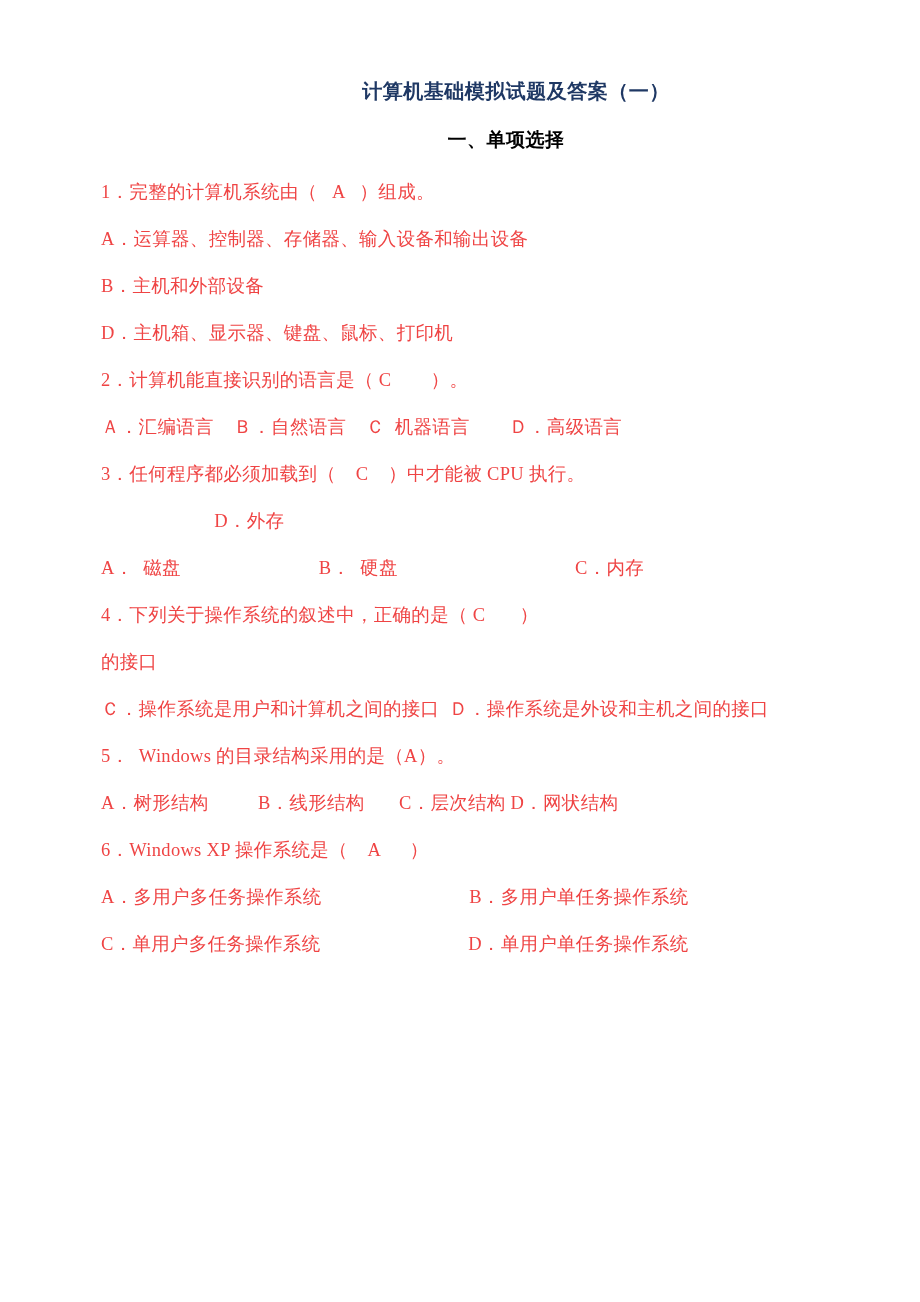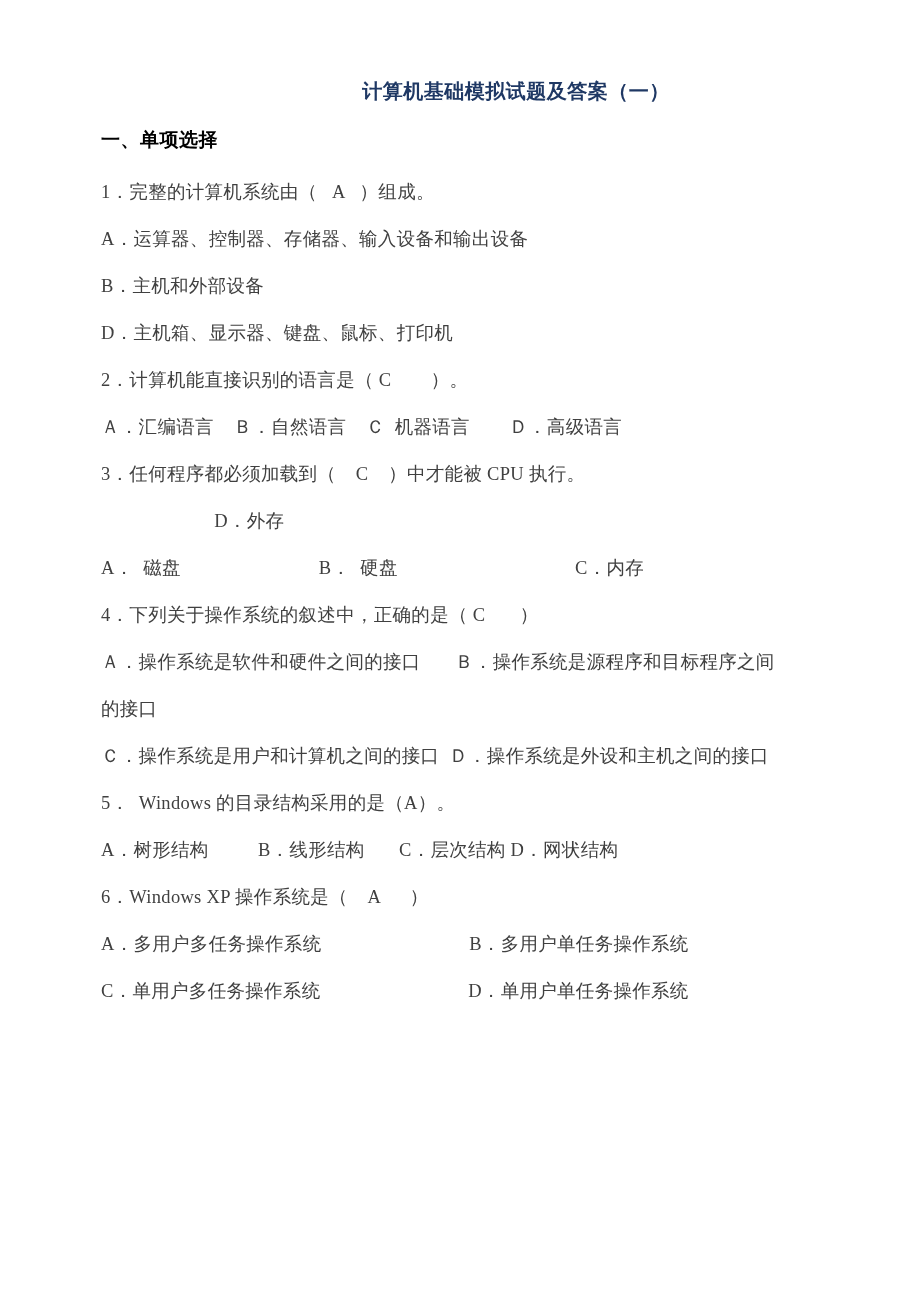--- a/index.html
+++ b/index.html
@@ -40,25 +40,26 @@
     margin: 0 0 22px 0;
     padding-left: 20px;
   }
   .section-heading {
     font-family: "Liberation Sans", "DejaVu Sans", sans-serif;
     font-weight: bold;
     font-size: 19px;
     color: #000000;
     margin: 0 0 16px 0;
     letter-spacing: 0.5px;
+    text-align: center;
   }
   .line {
     font-size: 18.5px;
     line-height: 47px;
-    color: #404040;
+    color: #ef4444;
     white-space: pre-wrap;
     letter-spacing: 0.3px;
   }
 </style>
 </head>
 <body>
 
 <div class="page">
   <div class="content">
 
@@ -69,21 +70,20 @@
     <div class="line">1．完整的计算机系统由（   A   ）组成。</div>
     <div class="line">A．运算器、控制器、存储器、输入设备和输出设备</div>
     <div class="line">B．主机和外部设备</div>
     <div class="line">D．主机箱、显示器、键盘、鼠标、打印机</div>
     <div class="line">2．计算机能直接识别的语言是（ C        ）。</div>
     <div class="line">Ａ．汇编语言    Ｂ．自然语言    Ｃ  机器语言        Ｄ．高级语言</div>
     <div class="line">3．任何程序都必须加载到（    C    ）中才能被 CPU 执行。</div>
     <div class="line">                       D．外存</div>
     <div class="line">A．  磁盘                            B．  硬盘                                    C．内存</div>
     <div class="line">4．下列关于操作系统的叙述中，正确的是（ C       ）</div>
-    <div class="line">Ａ．操作系统是软件和硬件之间的接口       Ｂ．操作系统是源程序和目标程序之间</div>
     <div class="line">的接口</div>
     <div class="line">Ｃ．操作系统是用户和计算机之间的接口  Ｄ．操作系统是外设和主机之间的接口</div>
     <div class="line">5．  Windows 的目录结构采用的是（A）。</div>
     <div class="line">A．树形结构          B．线形结构       C．层次结构 D．网状结构</div>
     <div class="line">6．Windows XP 操作系统是（    A      ）</div>
     <div class="line">A．多用户多任务操作系统                              B．多用户单任务操作系统</div>
     <div class="line">C．单用户多任务操作系统                              D．单用户单任务操作系统</div>
 
   </div>
 </div>

